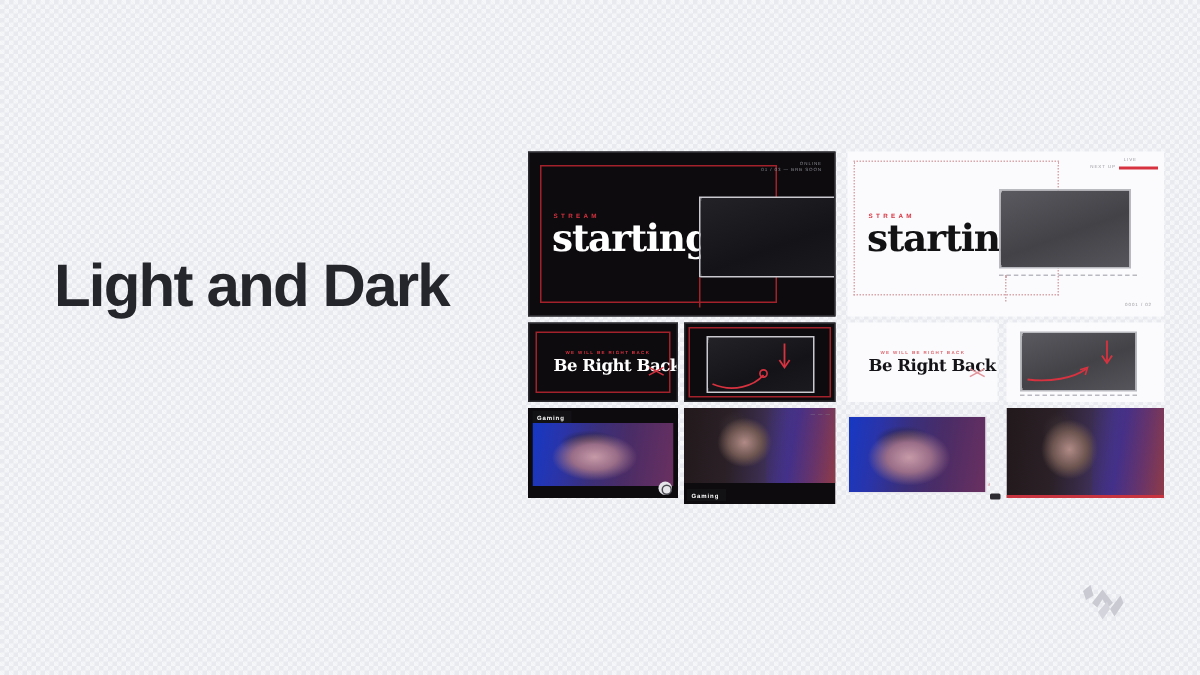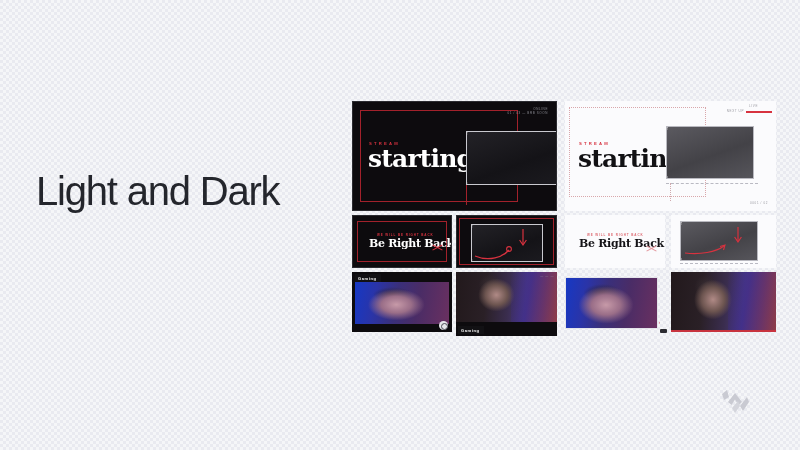--- a/index.html
+++ b/index.html
@@ -20,21 +20,21 @@
   }
 
   
   .headline {
     position: absolute;
     left: 36px; top: 168px;
     width: 330px;
   }
   .headline .line {
     font-size: 40px;
-    font-weight: 400;
+    font-weight: 700;
     letter-spacing: -1.2px;
     line-height: 1.18;
     color: #24262c;
     white-space: nowrap;
   }
   .headline .accent { color: #22d97a; }
 
   
   .board {
     position: absolute;

